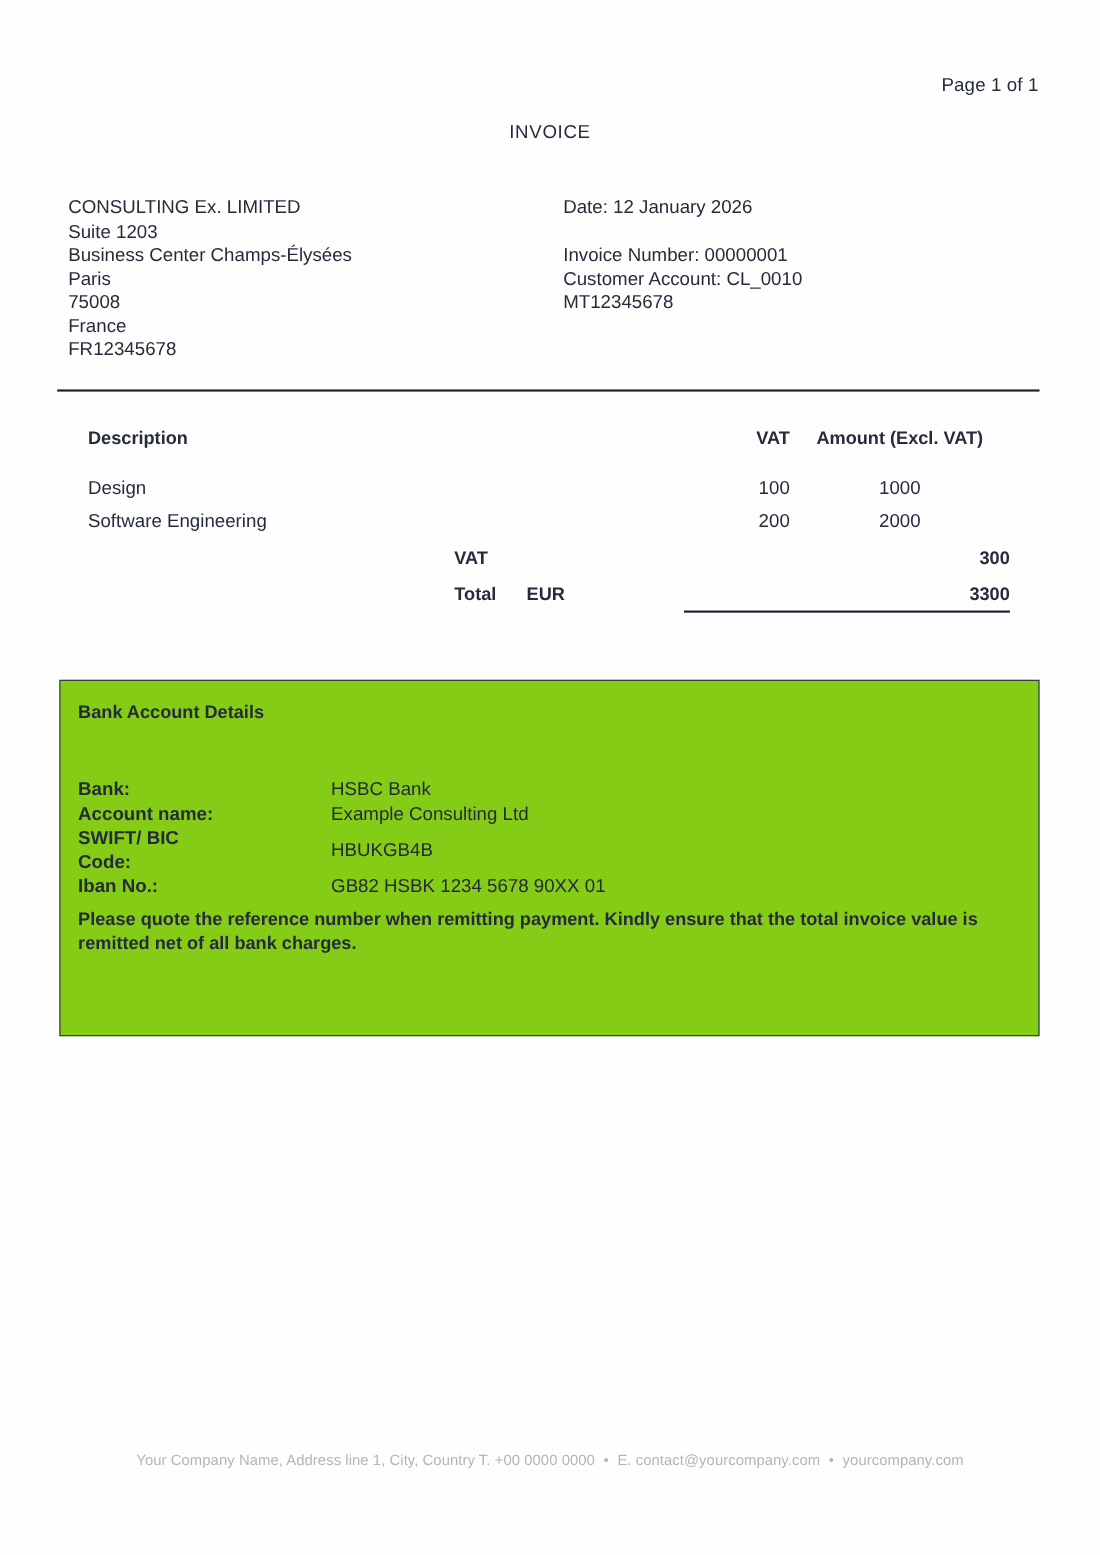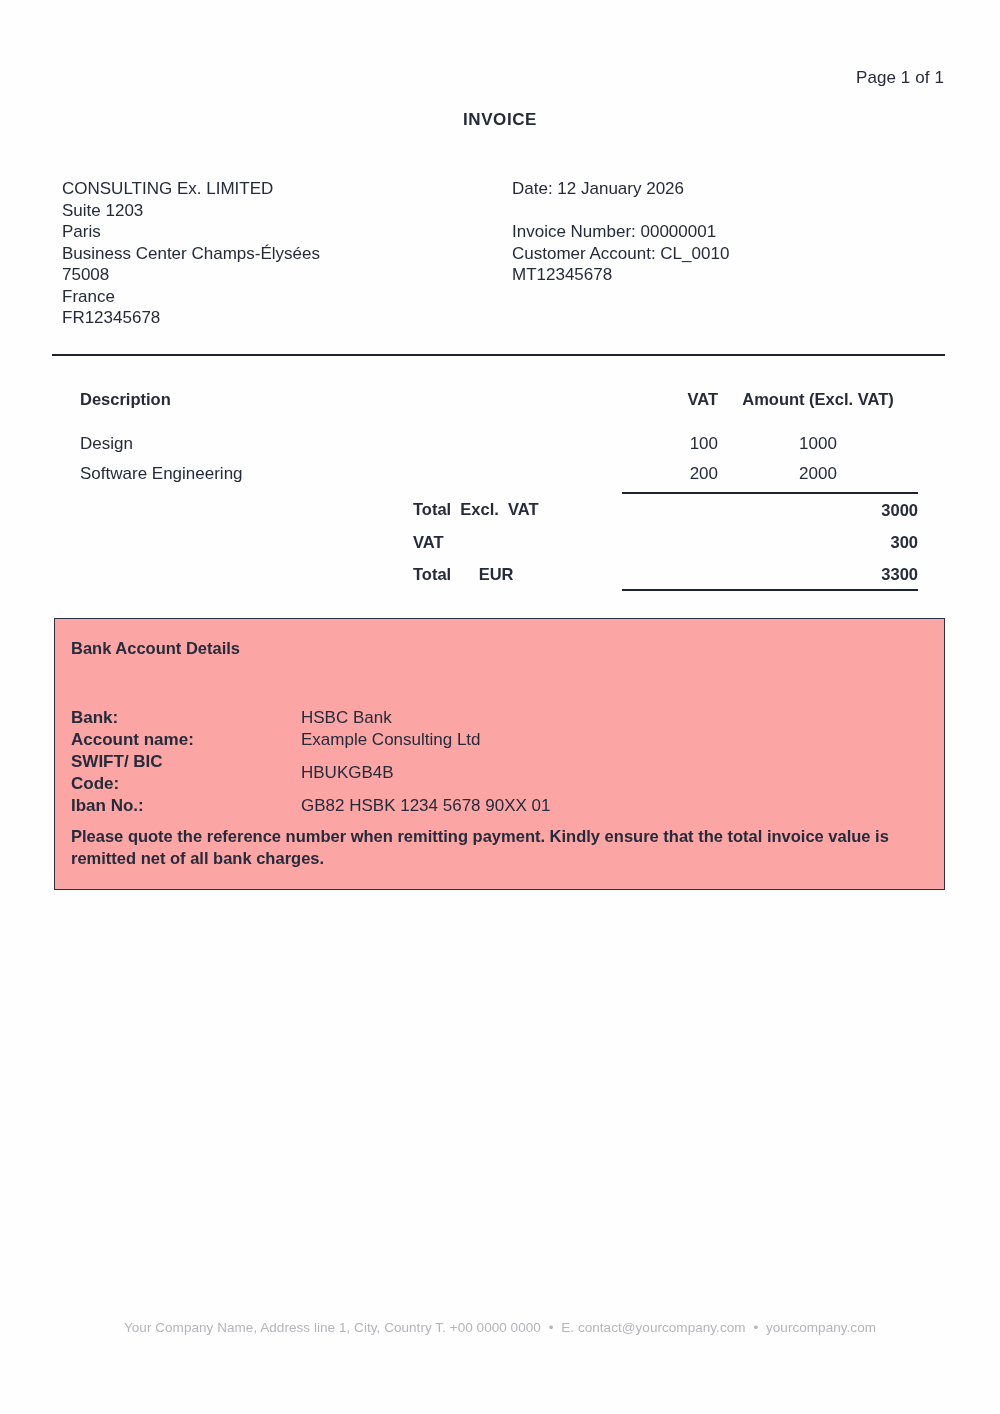--- a/index.html
+++ b/index.html
@@ -35,21 +35,21 @@
   }
 
   
   .doc-title {
     position: absolute;
     top: 110px;
     left: 0;
     width: 1000px;
     text-align: center;
     font-size: 17px;
-    font-weight: bold;
+    font-weight: normal;
     letter-spacing: 0.6px;
     color: #252b3b;
   }
 
   
   .info-row {
     position: absolute;
     top: 178px;
     left: 62px;
     width: 880px;
@@ -161,24 +161,24 @@
     border-bottom: 1px solid #1d2330;
     box-shadow: inset 0 -4px 0 -3px #1d2330;
   }
 
   
   .bank-box {
     position: absolute;
     top: 618px;
     left: 54px;
     width: 891px;
-    height: 272px;
+    height: 324px;
     box-sizing: border-box;
     border: 1.6px solid #2b3146;
-    background: #fca5a5;
+    background: #84cc16;
   }
   .bank-title {
     position: absolute;
     top: 20px;
     left: 16px;
     font-size: 16.5px;
     font-weight: bold;
     color: #252b3b;
   }
   .bank-table {
@@ -240,22 +240,22 @@
 <div class="page">
 
   <div class="page-number">Page 1 of 1</div>
 
   <div class="doc-title">INVOICE</div>
 
   <div class="info-row">
     <div class="seller-block">
       <div class="seller-line">CONSULTING Ex. LIMITED</div>
       <div class="seller-line">Suite 1203</div>
+      <div class="seller-line">Business Center Champs-Élysées</div>
       <div class="seller-line">Paris</div>
-      <div class="seller-line">Business Center Champs-Élysées</div>
       <div class="seller-line">75008</div>
       <div class="seller-line">France</div>
       <div class="seller-line">FR12345678</div>
     </div>
     <div class="meta-block">
       <div class="meta-line">Date: 12 January 2026</div>
       <div class="meta-gap"></div>
       <div class="meta-line">Invoice Number: 00000001</div>
       <div class="meta-line">Customer Account: CL_0010</div>
       <div class="meta-line">MT12345678</div>
@@ -285,24 +285,20 @@
           <td class="col-amt">2000</td>
         </tr>
       </tbody>
     </table>
   </div>
 
   <div class="totals">
     <table class="totals-table">
       <tbody>
         <tr>
-          <td class="tot-label">Total  Excl.  VAT</td>
-          <td class="tot-value rule-top">3000</td>
-        </tr>
-        <tr>
           <td class="tot-label">VAT</td>
           <td class="tot-value">300</td>
         </tr>
         <tr>
           <td class="tot-label">Total      EUR</td>
           <td class="tot-value rule-bottom">3300</td>
         </tr>
       </tbody>
     </table>
   </div>

